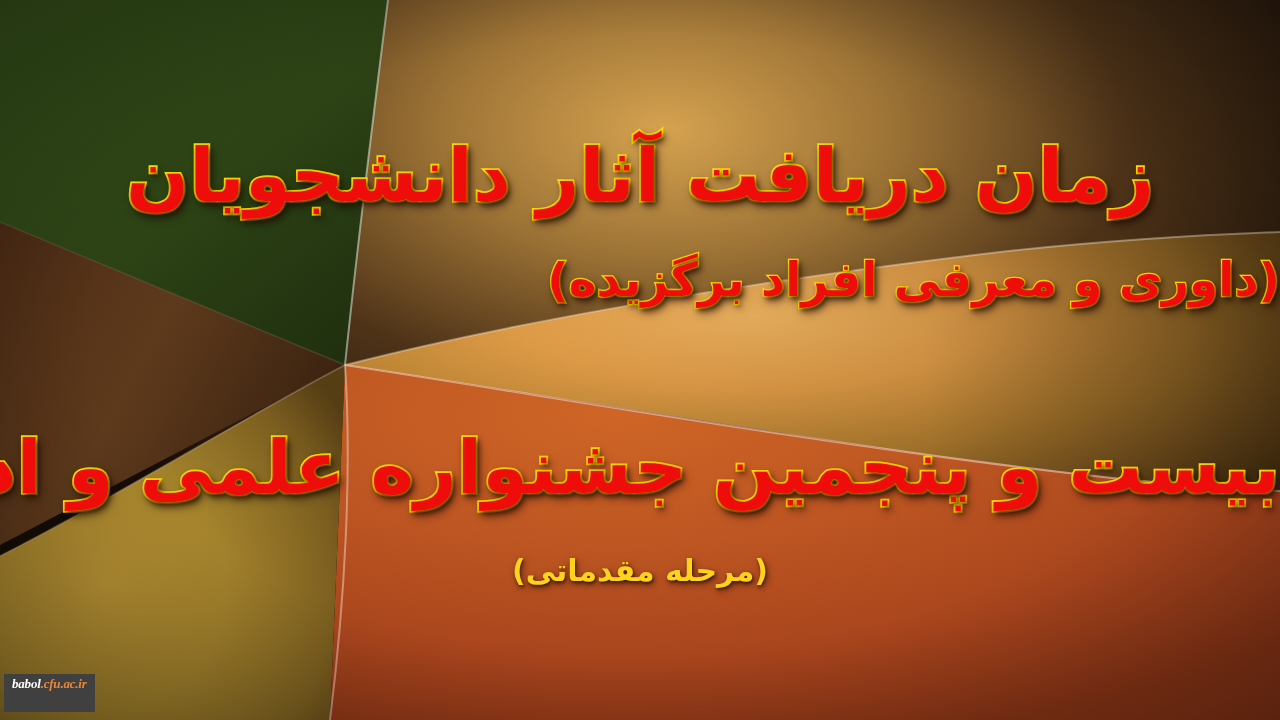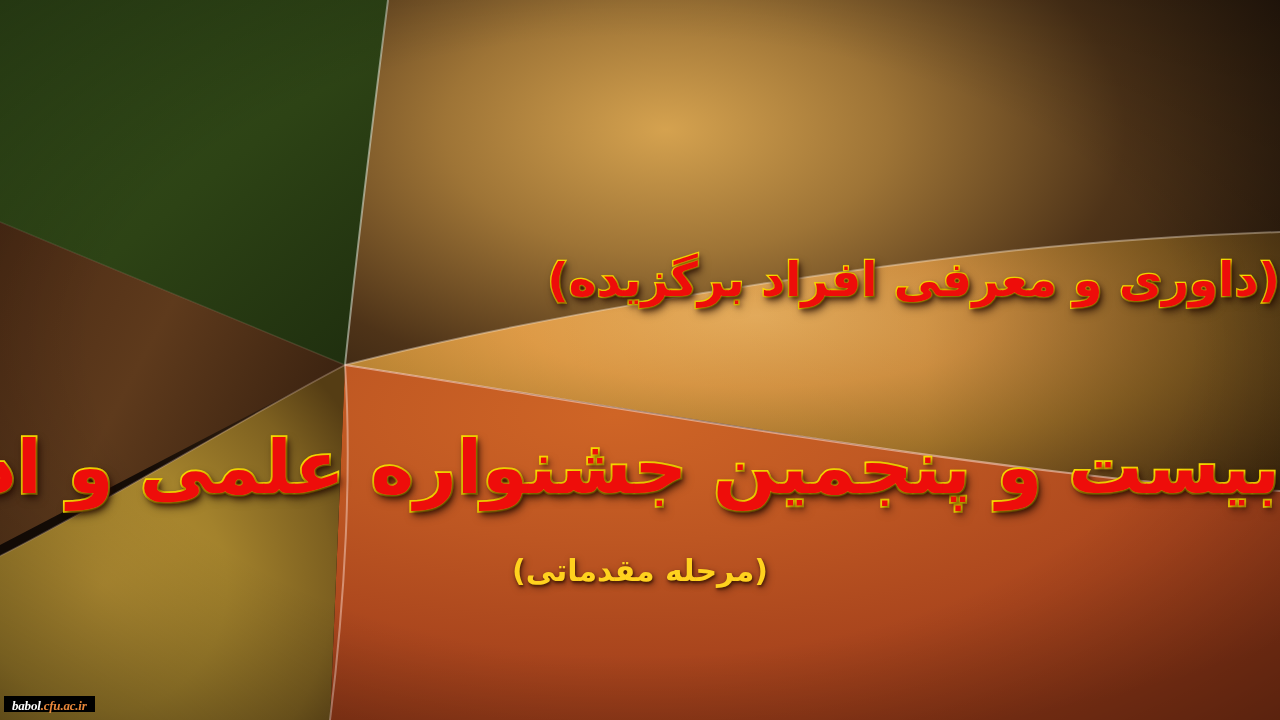--- a/index.html
+++ b/index.html
@@ -91,22 +91,22 @@
     text-shadow:
       1px 2px 3px rgba(50, 16, 0, 0.75),
       2px 3px 7px rgba(30, 8, 0, 0.5);
   }
 
   
   #watermark {
     position: absolute;
     left: 4px;
     bottom: 8px;
-    background: #000000;
-    padding: 3px 8px 0 8px;
+    background: #404040;
+    padding: 3px 8px 22px 8px;
     direction: ltr;
     font-family: "Liberation Serif", serif;
     font-style: italic;
     font-weight: bold;
     font-size: 13px;
     line-height: 1;
     letter-spacing: -0.2px;
     white-space: nowrap;
   }
   #watermark .wm-name { color: #ffffff; }
@@ -190,20 +190,21 @@
     <path d="M 345,365 C 560,398 830,445 1060,472 C 1140,482 1215,488 1280,491" fill="none" stroke="#f6cfc0" stroke-opacity="0.60" stroke-width="2.2"></path>
     <path d="M 345,365 C 240,420 110,500 0,556" fill="none" stroke="#f0cdbc" stroke-opacity="0.30" stroke-width="1.6"></path>
     <path d="M 0,222 L 345,365" fill="none" stroke="#cbb79a" stroke-opacity="0.16" stroke-width="1.4"></path>
     <path d="M 345,365 C 352,470 345,600 330,720" fill="none" stroke="#f6cfc0" stroke-opacity="0.52" stroke-width="2"></path>
 
     <rect x="0" y="0" width="1280" height="720" fill="url(#gVignette)"></rect>
   </svg>
 
   <div id="text-layer">
 
+    <div class="line outlined" id="title-main">زمان دریافت آثار دانشجویان</div>
 
     <div class="line outlined" id="title-sub">(داوری و معرفی افراد برگزیده)</div>
 
     <div class="line outlined" id="festival-title">بیست و پنجمین جشنواره علمی و ادبی</div>
 
     <div class="line" id="stage-note">(مرحله مقدماتی)</div>
 
   </div>
 
   <div id="watermark">

